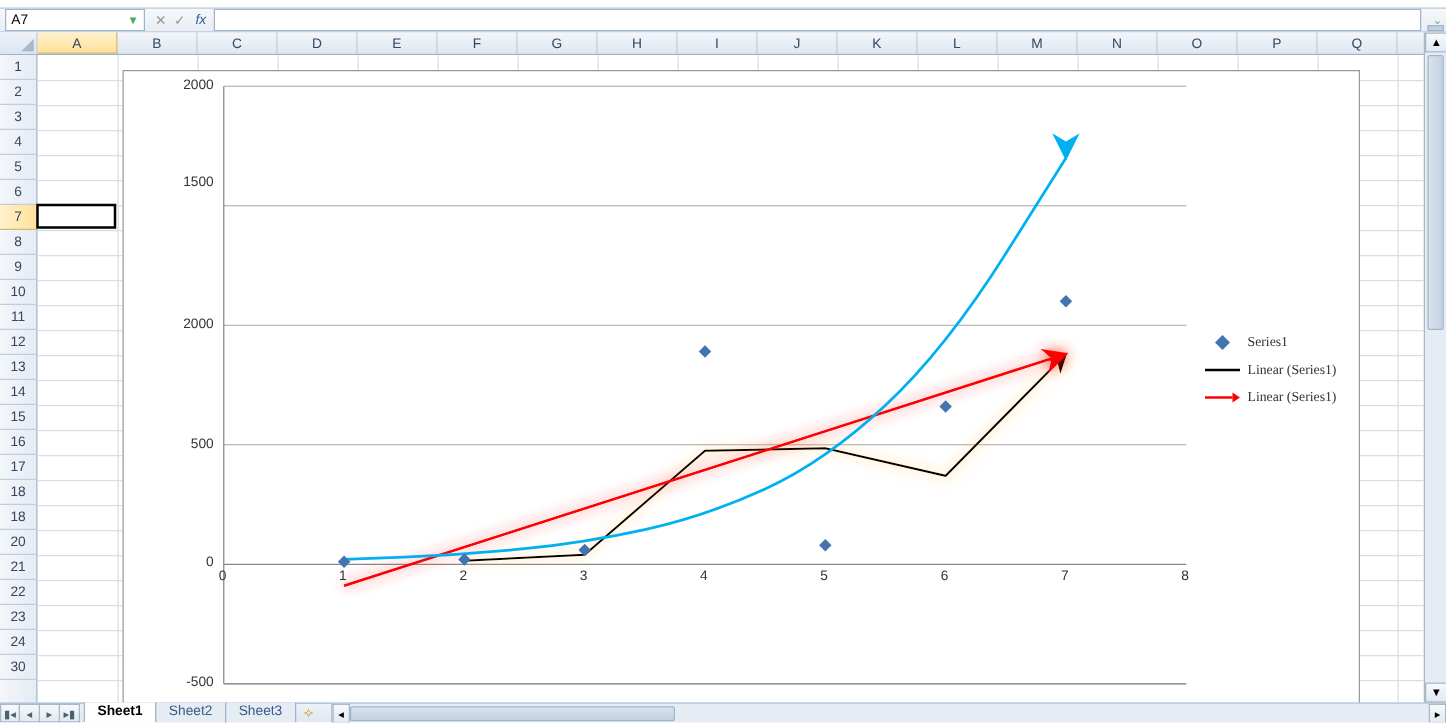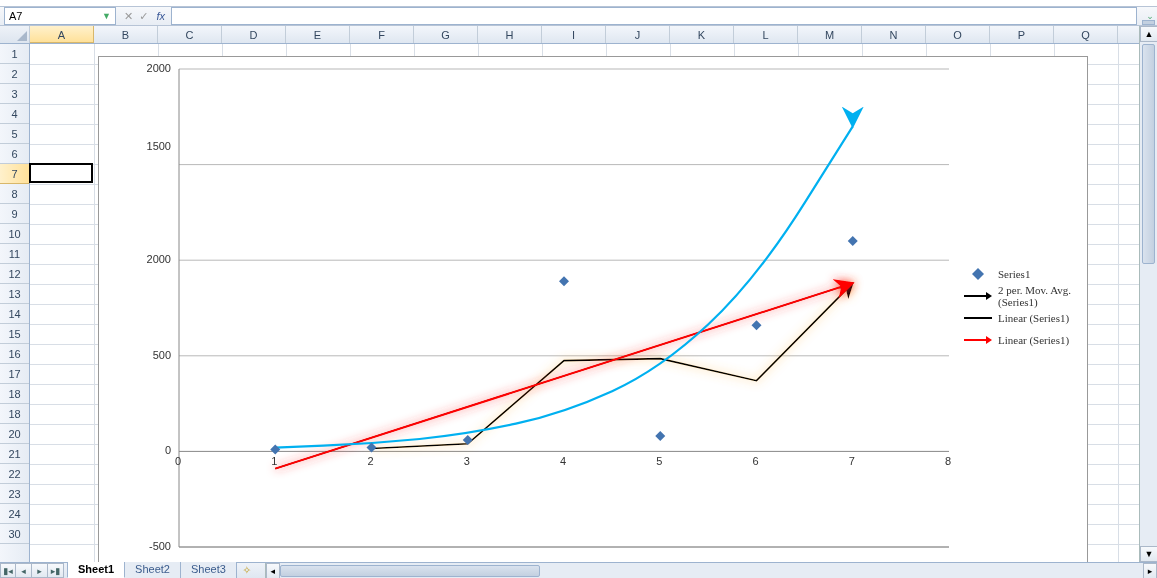--- a/index.html
+++ b/index.html
@@ -240,29 +240,20 @@
             <div class="legend-swatch">
               <svg width="14" height="14">
                 <path d="M7,1 L13,7 L7,13 L1,7 Z" fill="#4374b0"></path>
               </svg>
             </div>
             <span>Series1</span>
           </div>
           <div class="legend-item">
             <div class="legend-swatch">
               <svg width="28" height="10">
-                <line x1="0" y1="5" x2="22" y2="5" stroke="#000000" stroke-width="2"></line>
-                <path d="M22,1 L28,5 L22,9 Z" fill="#000000"></path>
-              </svg>
-            </div>
-            <span>2 per. Mov. Avg. (Series1)</span>
-          </div>
-          <div class="legend-item">
-            <div class="legend-swatch">
-              <svg width="28" height="10">
                 <line x1="0" y1="5" x2="28" y2="5" stroke="#000000" stroke-width="2"></line>
               </svg>
             </div>
             <span>Linear (Series1)</span>
           </div>
           <div class="legend-item">
             <div class="legend-swatch">
               <svg width="28" height="10">
                 <line x1="0" y1="5" x2="22" y2="5" stroke="#ff0000" stroke-width="2"></line>
                 <path d="M22,1 L28,5 L22,9 Z" fill="#ff0000"></path>

